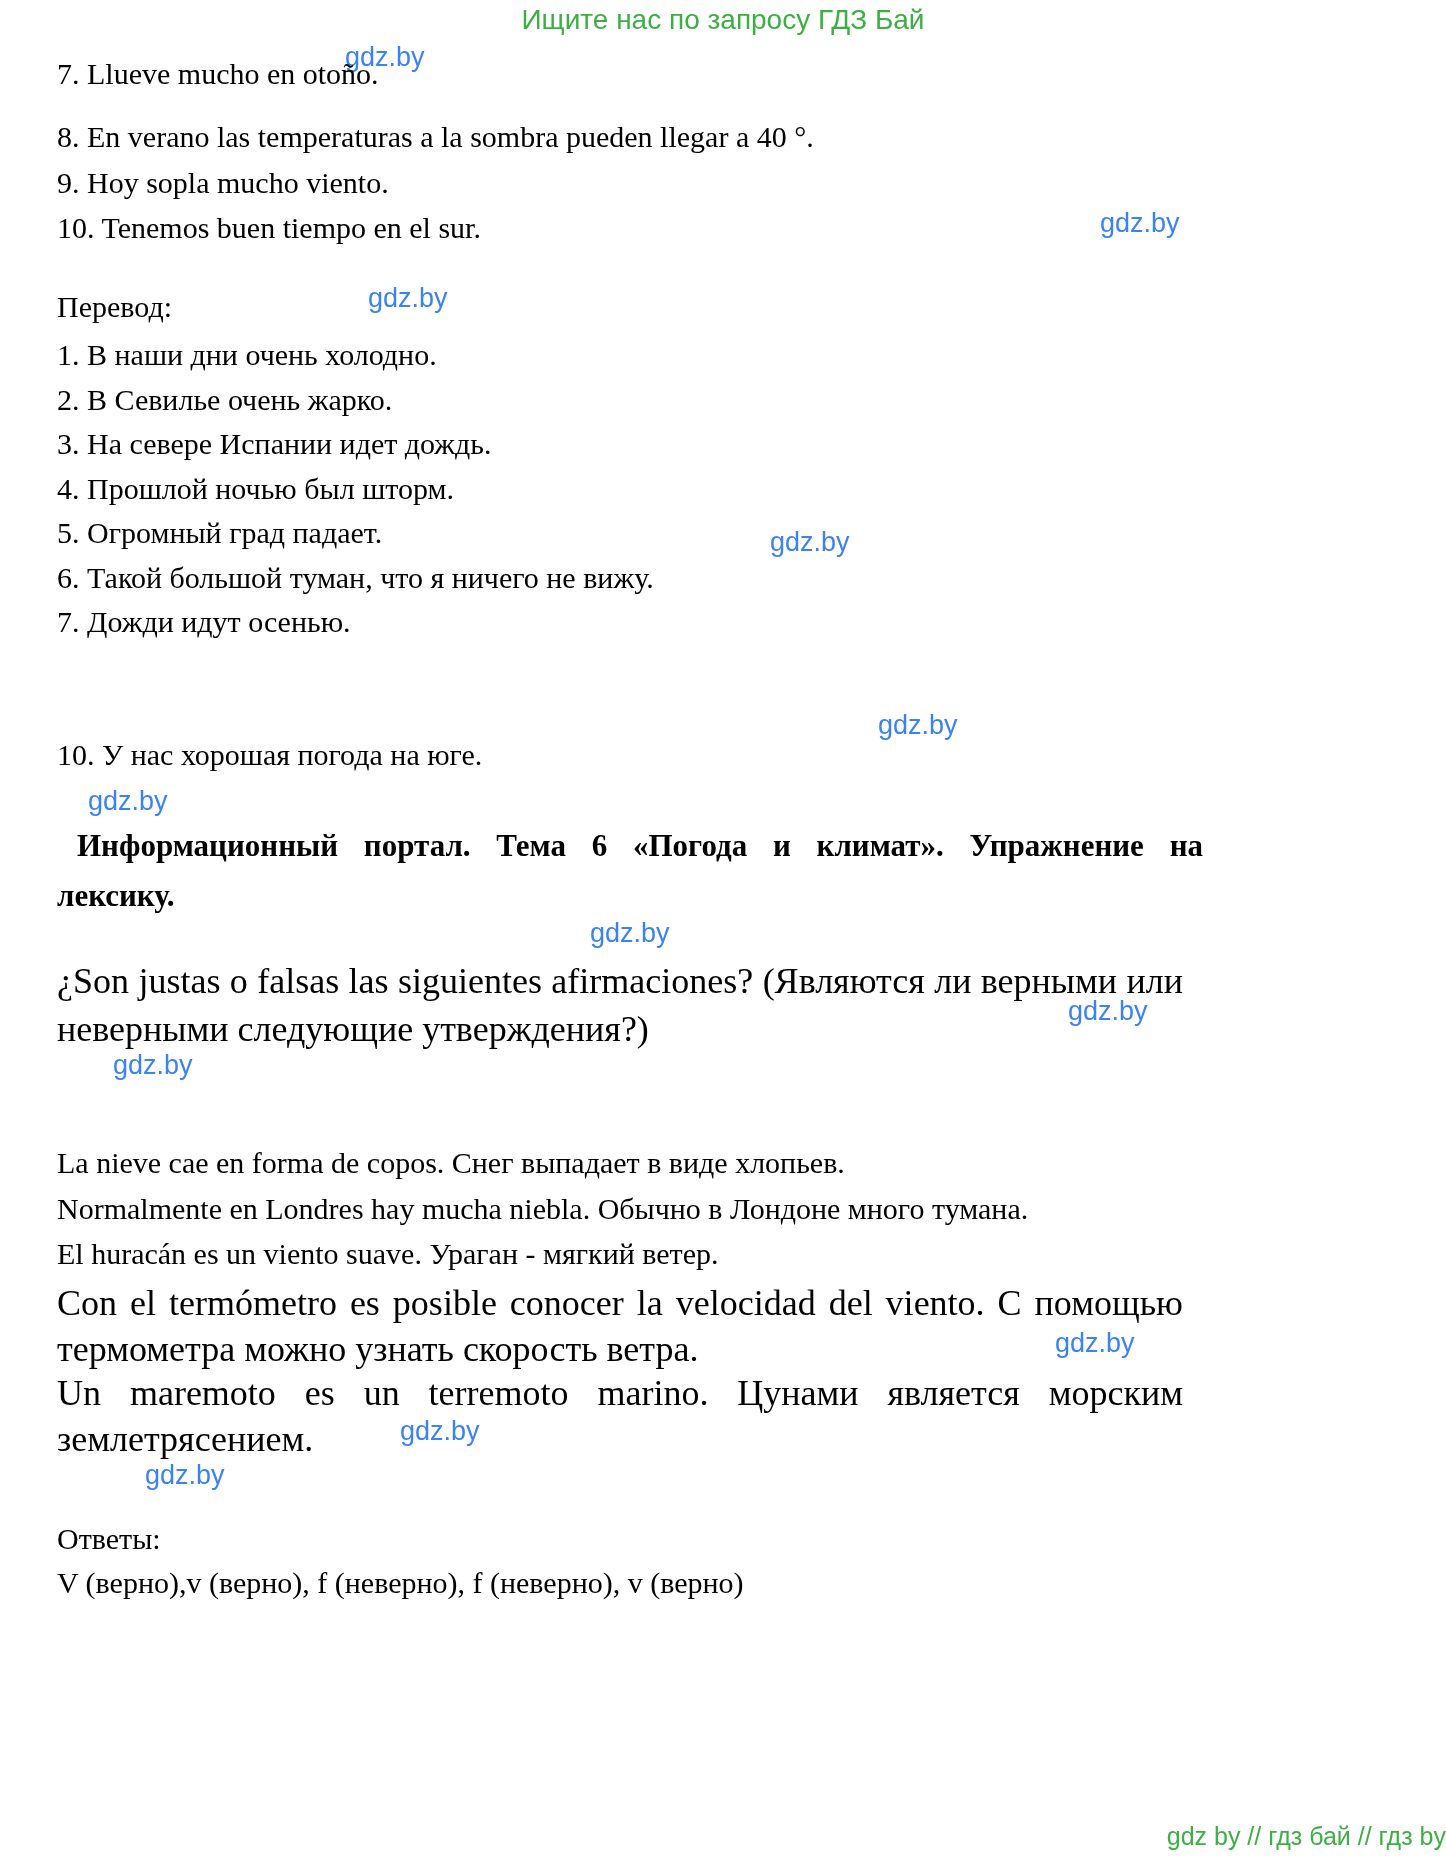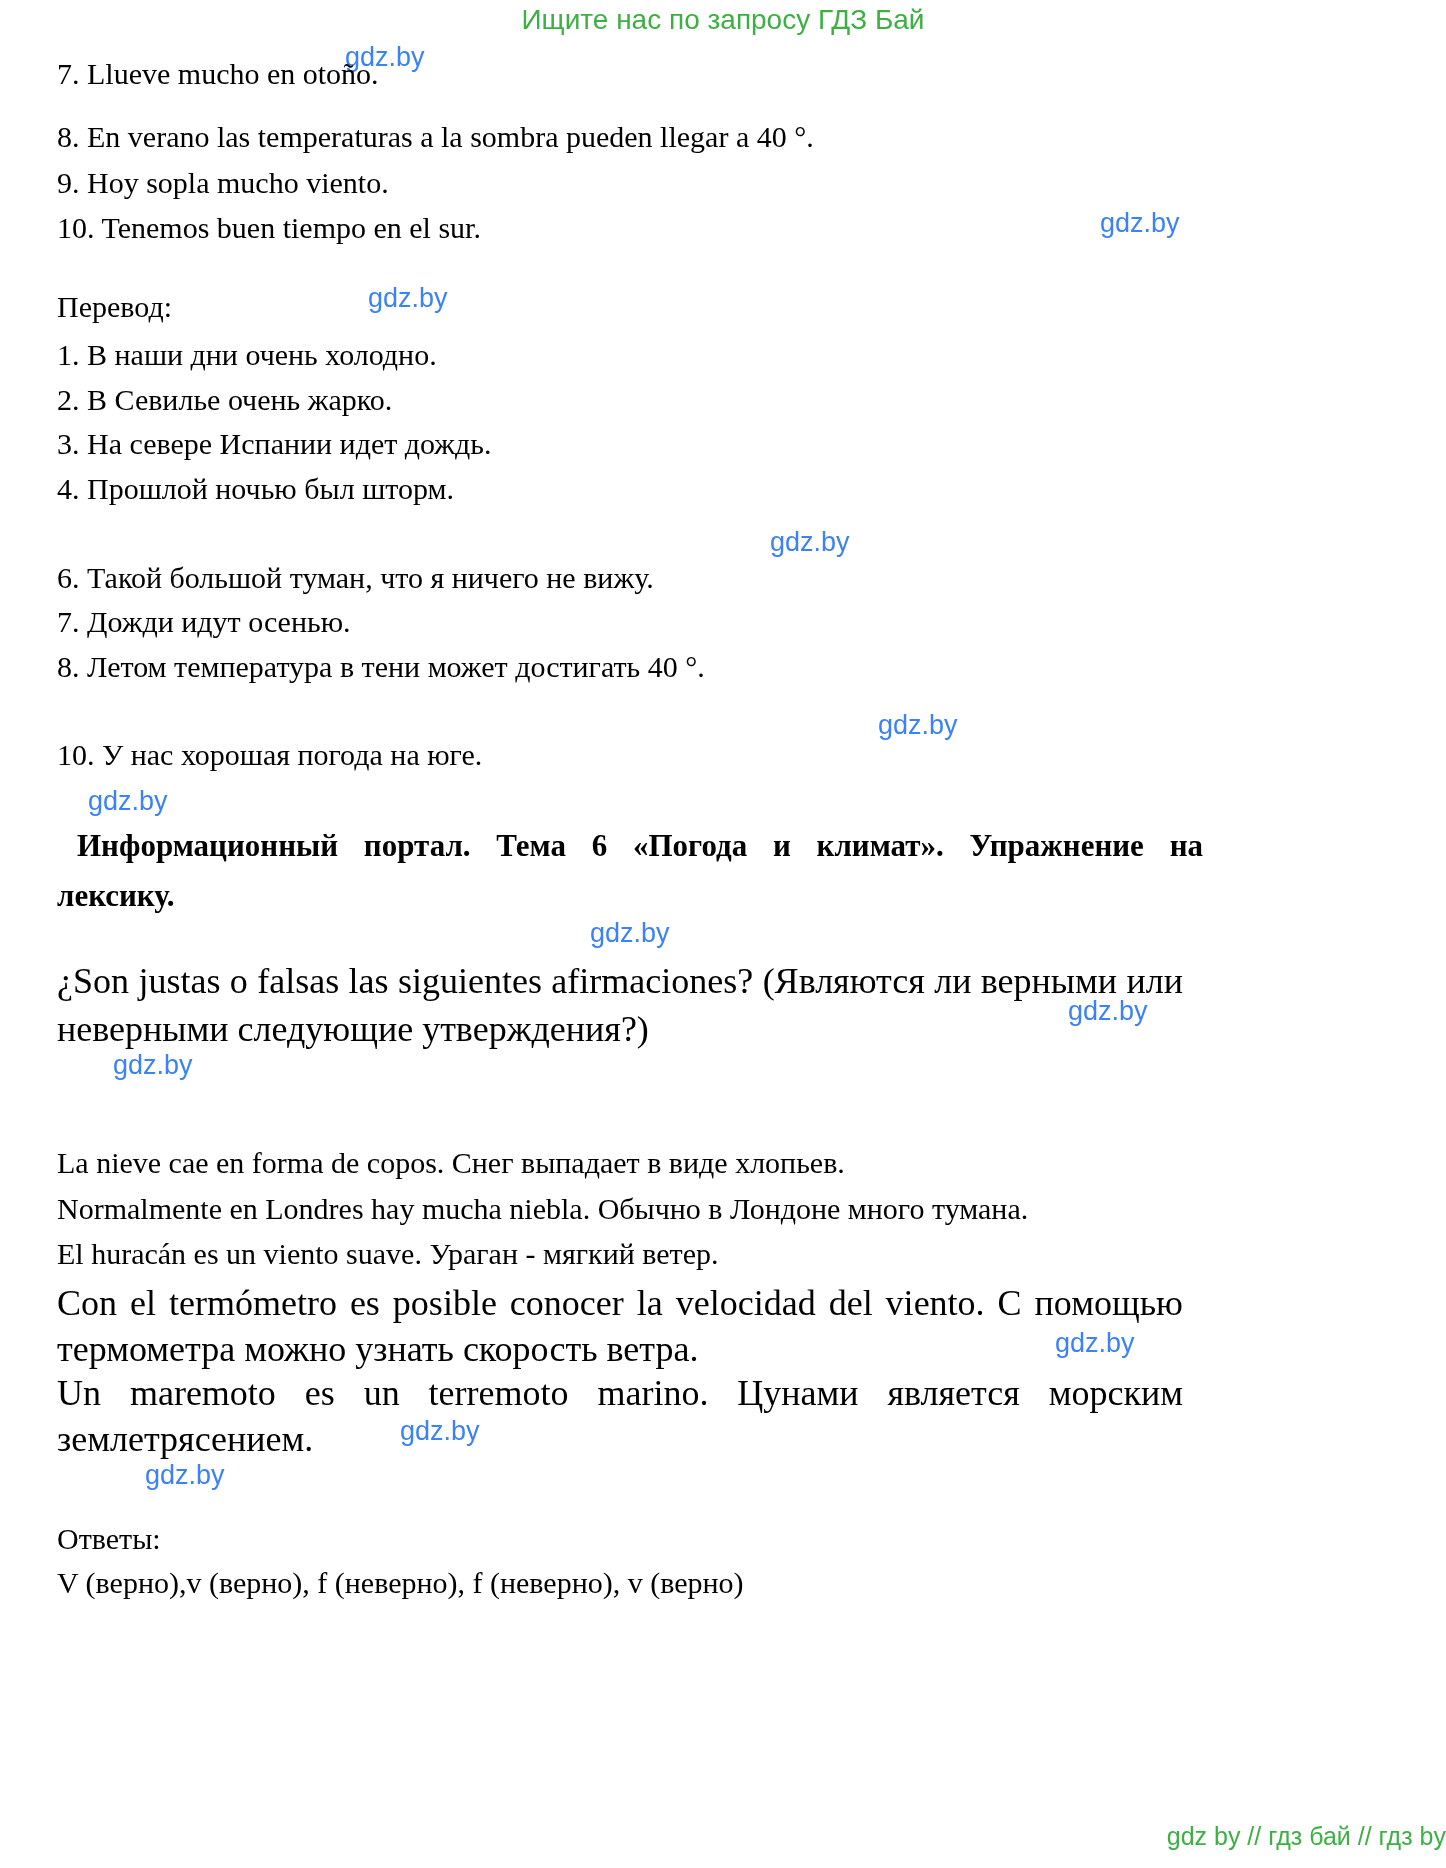--- a/index.html
+++ b/index.html
@@ -89,23 +89,23 @@
   <div class="line" style="top:120px;">8. En verano las temperaturas a la sombra pueden llegar a 40 °.</div>
   <div class="line" style="top:166px;text-align:center;">9. Hoy sopla mucho viento.</div>
   <div class="line" style="top:211px;">10. Tenemos buen tiempo en el sur.</div>
 
   <div class="line" style="top:290px;">Перевод:</div>
 
   <div class="line" style="top:338px;">1. В наши дни очень холодно.</div>
   <div class="line" style="top:383px;">2. В Севилье очень жарко.</div>
   <div class="line" style="top:427px;">3. На севере Испании идет дождь.</div>
   <div class="line" style="top:472px;text-align:right;">4. Прошлой ночью был шторм.</div>
+  <div class="line" style="top:516px;">5. Огромный град падает.</div>
   <div class="line" style="top:561px;">6. Такой большой туман, что я ничего не вижу.</div>
   <div class="line" style="top:605px;">7. Дожди идут осенью.</div>
-  <div class="line" style="top:650px;">8. Летом температура в тени может достигать 40 °.</div>
   <div class="line" style="top:738px;">10. У нас хорошая погода на юге.</div>
 
   <div class="par jline title" style="top:828px;margin-left:20px;">Информационный портал. Тема 6 «Погода и климат». Упражнение на</div>
   <div class="par title" style="top:878px;">лексику.</div>
 
   <div class="par jline" style="top:960px;">¿Son justas o falsas las siguientes afirmaciones? (Являются ли верными или</div>
   <div class="par" style="top:1008px;">неверными следующие утверждения?)</div>
 
   <div class="line" style="top:1146px;">La nieve cae en forma de copos. Снег выпадает в виде хлопьев.</div>
   <div class="line" style="top:1192px;">Normalmente en Londres hay mucha niebla. Обычно в Лондоне много тумана.</div>

